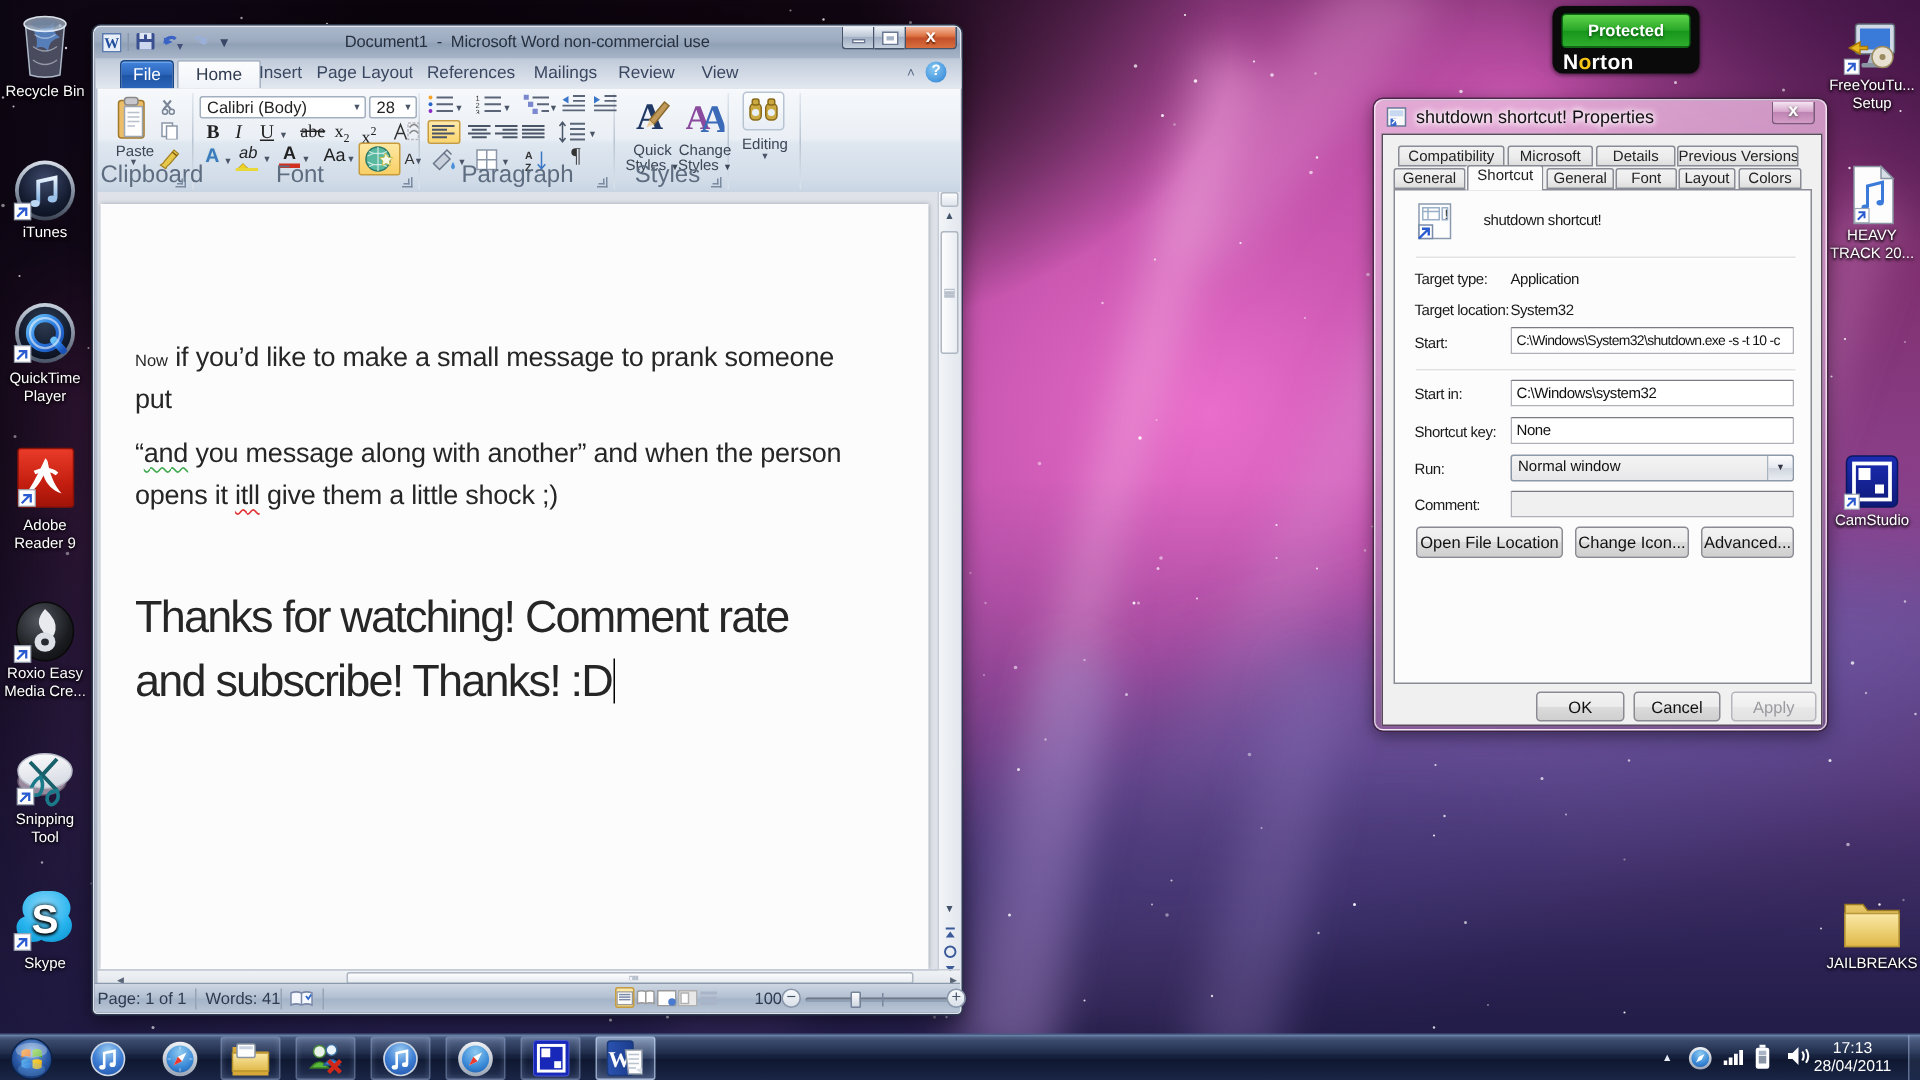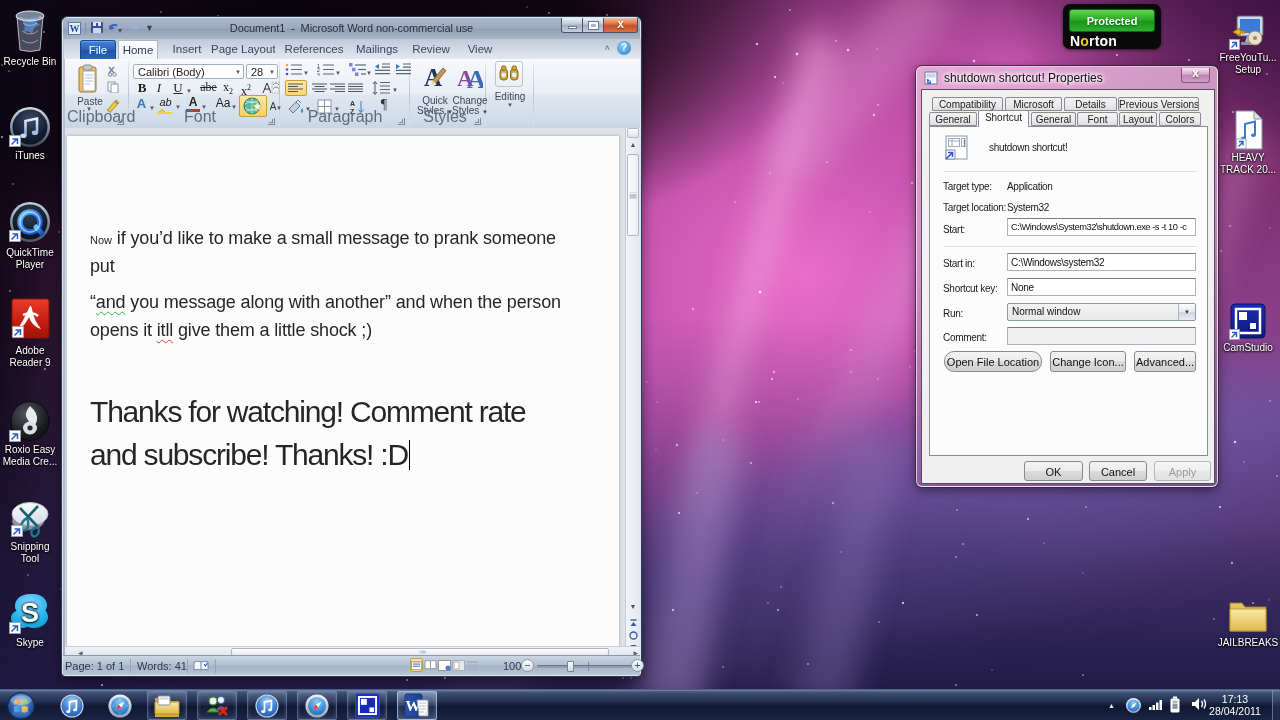--- a/index.html
+++ b/index.html
@@ -47,21 +47,21 @@
   background:linear-gradient(rgba(160,180,215,0.25),rgba(80,100,140,0.12) 50%,rgba(30,45,80,0.15) 52%,rgba(90,110,150,0.18));
   display:flex; align-items:center; justify-content:center; box-shadow:inset 0 0 4px rgba(180,200,235,0.25); }
 .tbtn.lit { background:linear-gradient(rgba(200,220,245,0.5),rgba(130,155,200,0.3) 50%,rgba(70,95,145,0.3) 52%,rgba(120,145,190,0.35)); border-color:rgba(190,210,240,0.7); }
 #tray { position:absolute; left:1108px; top:2px; width:110px; height:27px; }
 #tb-clock { position:absolute; left:1204px; top:3px; width:62px; text-align:center; color:#fff; font-size:10.5px; line-height:12px; }
 #tb-show { position:absolute; right:0; top:0; width:8px; height:31px; border-left:1px solid rgba(160,180,215,0.5); background:linear-gradient(rgba(120,140,180,0.25),rgba(40,55,90,0.2)); }
 
 .dicon { width:72px; }
 .dicon { position:absolute; }
 
-#norton { left:1063px; top:4px; width:98px; height:45px; background:#0a0a0a; border-radius:7px; box-shadow:0 1px 3px rgba(0,0,0,0.6); }
+#norton { left:1035px; top:4px; width:98px; height:45px; background:#0a0a0a; border-radius:7px; box-shadow:0 1px 3px rgba(0,0,0,0.6); }
 #norton-btn { position:absolute; left:6px; top:5px; width:86px; height:23px; border-radius:3px; background:linear-gradient(#5fd44a,#2aa828 48%,#17961c 52%,#2fae2e); border:1px solid #0c6a14; color:#fff; font-size:11px; font-weight:bold; text-align:center; line-height:22px; text-shadow:0 1px 2px #0a5a10; }
 #norton-logo { position:absolute; left:7px; top:29px; color:#fff; font-size:14px; font-weight:bold; letter-spacing:0.2px; }
 #norton-logo span { color:#f5c518; }
 
 #word { left:62px; top:17px; width:579px; height:659px; border-radius:5px 5px 3px 3px;
   background:linear-gradient(#b9c3d2,#a8b3c4); box-shadow:0 0 0 1px #2e3a4e, 0 3px 14px rgba(0,0,0,0.55);
   border:1px solid #dfe6ef; }
 #w-titlebar { position:absolute; left:0; top:0; width:100%; height:21px; border-radius:4px 4px 0 0;
   background:linear-gradient(#aab7ca 0%,#9dabc0 45%,#90a0b6 55%,#a9b6c9 100%); }
 #w-qat { position:absolute; left:5px; top:2px; height:16px; display:flex; align-items:center; gap:3px; }
@@ -566,21 +566,21 @@
             <span></span>
           </div>
       <div class="cap-btn cap-max" style="width:20px;">
             <i></i>
           </div>
       <div class="cap-btn cap-close">x</div>
     </div>
   </div>
   <div id="w-tabs">
     <div class="wtab file" style="left:16px;width:36px;">File</div>
-    <div class="wtab active" style="left:54px;width:40px;">Home</div>
+    <div class="wtab active" style="left:54px;width:56px;">Home</div>
     <div class="wtab" style="left:101px;width:44px;">Insert</div>
     <div class="wtab" style="left:147px;width:64px;">Page Layout</div>
     <div class="wtab" style="left:219px;width:62px;">References</div>
     <div class="wtab" style="left:287px;width:52px;">Mailings</div>
     <div class="wtab" style="left:344px;width:46px;">Review</div>
     <div class="wtab" style="left:396px;width:40px;">View</div>
     <div id="w-ribright">
           <span style="font-size:9px;color:#5a6a84;">˄</span>
           <span class="helpq">?</span>
         </div>
@@ -901,21 +901,21 @@
       <input class="dfield" style="left: 77px; top: 126px; width: 189px;" value="C:\Windows\system32">
       <span class="dtext" style="left:13px;top:156px;">Shortcut key:</span>
       <input class="dfield" style="left: 77px; top: 151px; width: 189px;" value="None">
       <span class="dtext" style="left:13px;top:181px;">Run:</span>
       <div class="dselect" style="left:77px;top:176px;width:189px;">
             <span>Normal window</span>
             <div class="ddrop">▼</div>
           </div>
       <span class="dtext" style="left:13px;top:205px;">Comment:</span>
       <input class="dfield dis" style="left: 77px; top: 200px; width: 189px;" value="">
-      <div class="dbtn" style="left:14px;top:224px;width:98px;border-radius:10px;">Open File Location</div>
+      <div class="dbtn" style="left:14px;top:224px;width:98px;">Open File Location</div>
       <div class="dbtn" style="left:120px;top:224px;width:76px;">Change Icon...</div>
       <div class="dbtn" style="left:204px;top:224px;width:62px;">Advanced...</div>
     </div>
     <div class="dbtn b" style="left:102px;top:371px;width:59px;">OK</div>
     <div class="dbtn b" style="left:167px;top:371px;width:58px;">Cancel</div>
     <div class="dbtn b dis" style="left:232px;top:371px;width:57px;">Apply</div>
   </div>
 </div>
 
 <div id="taskbar" class="abs">

